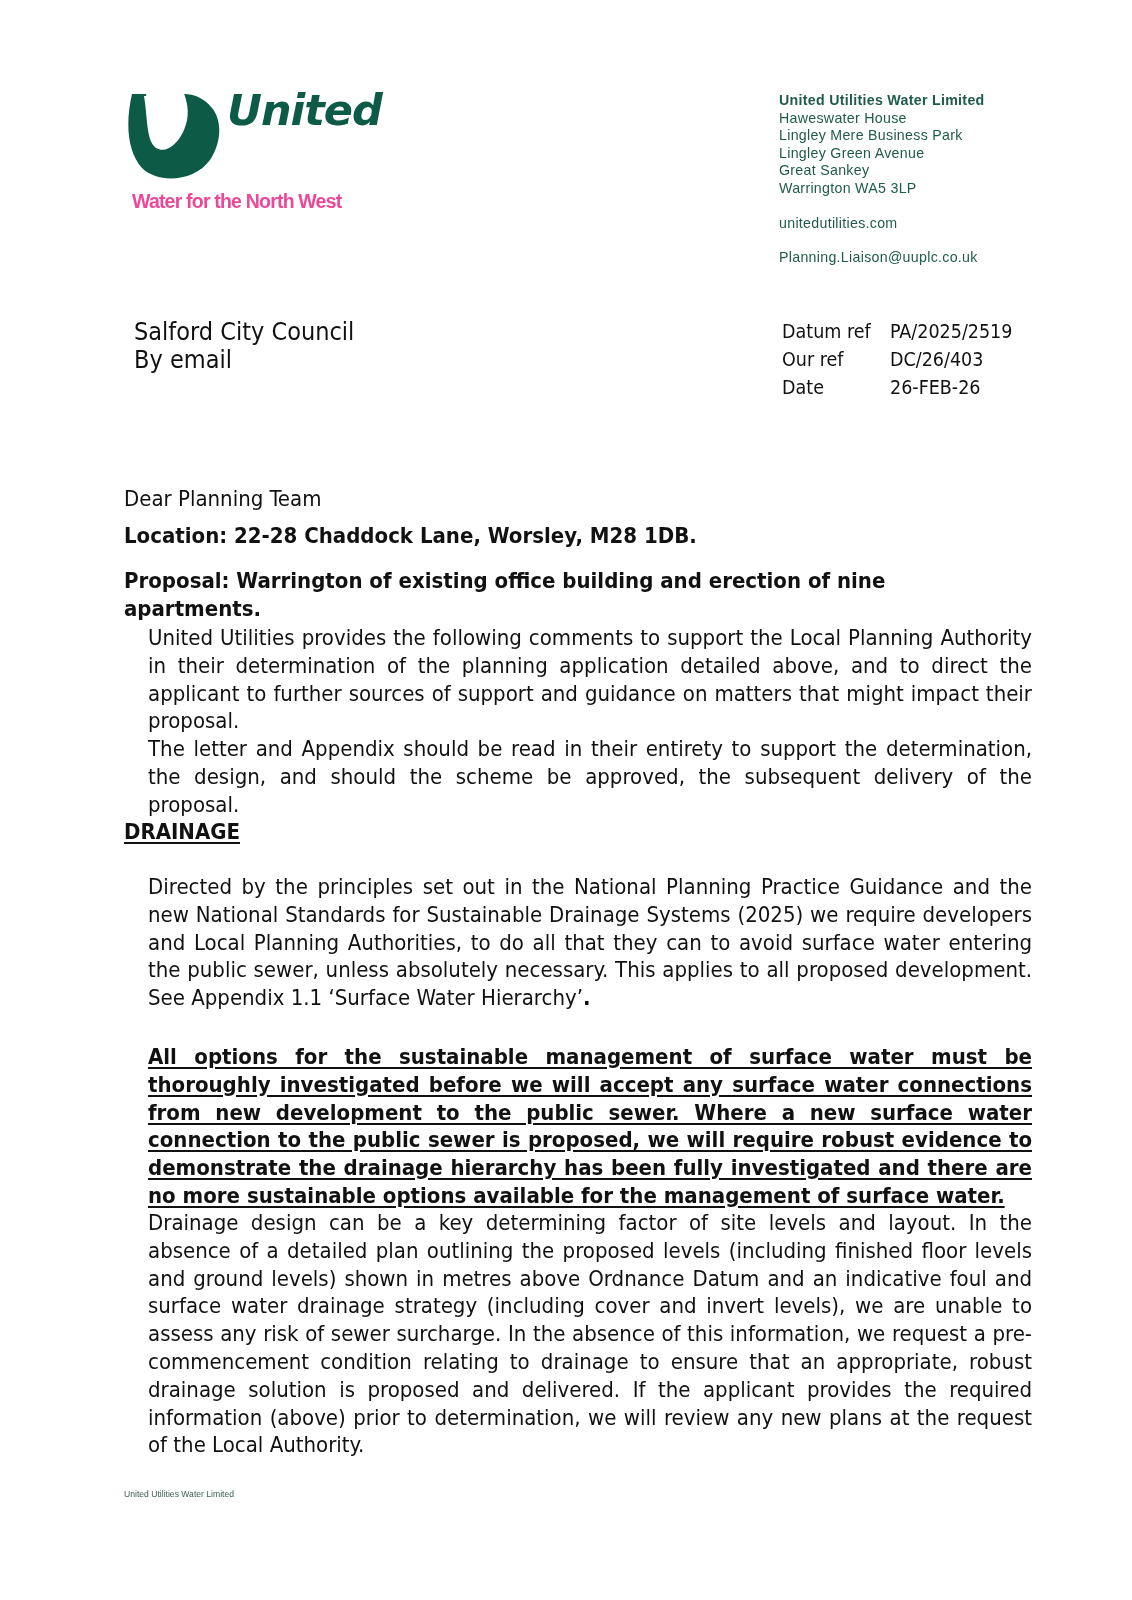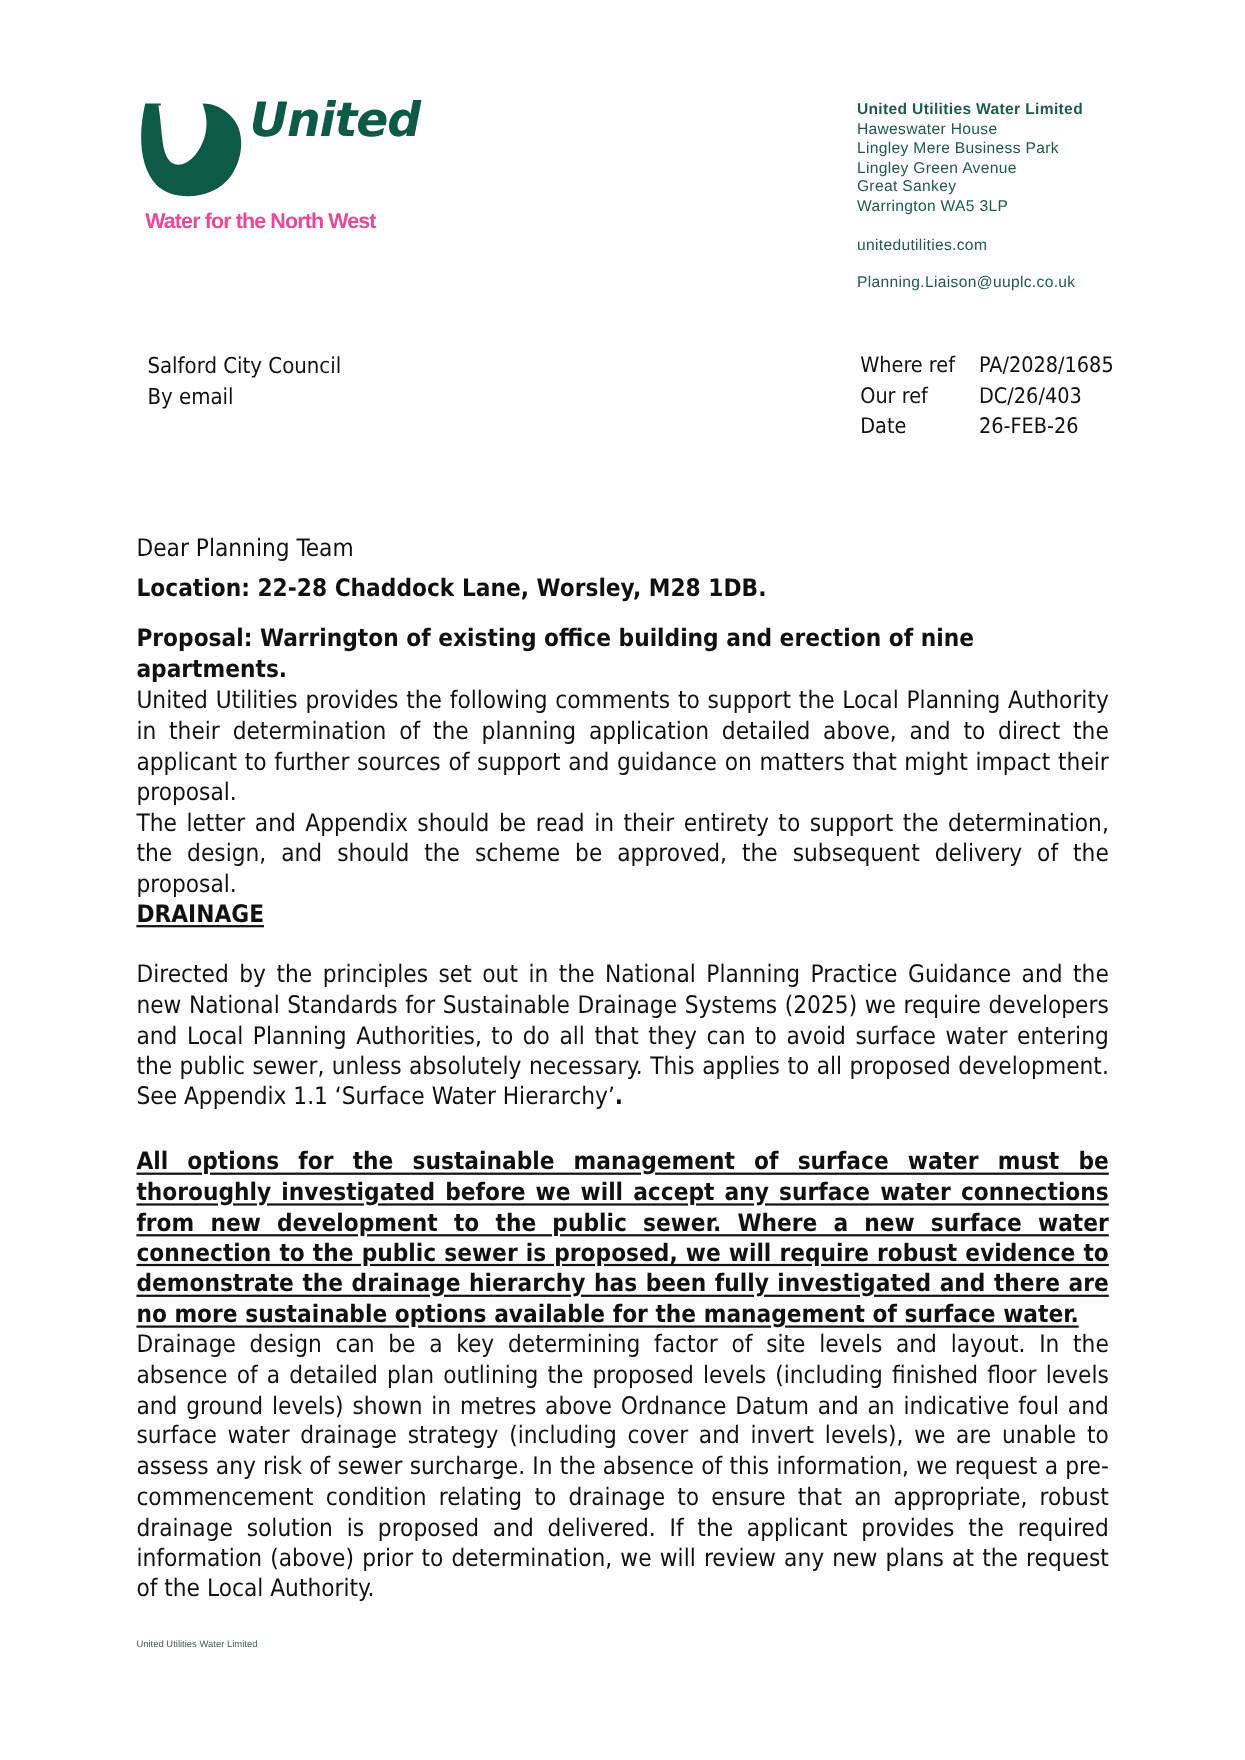--- a/index.html
+++ b/index.html
@@ -5,27 +5,27 @@
   html, body { margin:0; padding:0; background:#ffffff; }
   body { width:1132px; height:1600px; position:relative; overflow:hidden; color:#111; }
   .abs { position:absolute; }
   .logo { left:124px; top:90px; width:260px; height:125px; }
   .logo-word { font-family:"DejaVu Sans", sans-serif; font-style:italic; font-weight:bold; color:#0d5a47; font-size:43px; line-height:44px; letter-spacing:-1px; position:absolute; }
   .tagline { position:absolute; left:8px; top:100px; font-family:"Liberation Sans", sans-serif; font-weight:bold; color:#ec4899; font-size:19.5px; letter-spacing:-0.8px; white-space:nowrap; }
   .addr { left:779px; top:92px; font-family:"Liberation Sans", sans-serif; font-size:14.2px; line-height:17.6px; color:#1f5a4c; letter-spacing:0.3px; }
   .addr .b { font-weight:bold; }
   .addr .gap { height:17px; }
   .body-font { font-family:"DejaVu Sans Condensed","DejaVu Sans", sans-serif; font-stretch:condensed; }
-  .recipient { left:134px; top:318px; font-size:20px; line-height:28px; }
+  .recipient { left:134px; top:318px; font-size:25px; line-height:28px; }
   .refs { left:782px; top:318px; font-size:19.5px; line-height:28px; }
   .refs table { border-collapse:collapse; }
   .refs td { padding:0; font-size:19.5px; line-height:28px; }
   .refs td.k { width:108px; }
   .text { left:124px; width:884px; font-size:22px; line-height:27.8px; }
-  .justify { text-align:justify; }
+  .justify { text-align:justify;margin-left:24px; }
   .bold { font-weight:bold; }
   .ul { text-decoration:underline; text-underline-offset:3px; }
   .footer { left:124px; top:1489px; font-family:"Liberation Sans", sans-serif; font-size:8.6px; line-height:11.5px; color:#3e5d55; white-space:nowrap; }
 </style>
 </head>
 <body>
 
 <div class="abs logo">
   <svg width="100" height="90" viewBox="0 0 100 90" style="position:absolute;left:0;top:0;">
     <path d="M8 4 C2 30 2 60 18 78 C34 94 70 92 86 70 C98 52 98 30 88 18 C80 8 70 4 60 4 C64 16 62 30 56 42 C50 54 40 60 34 56 C24 48 26 28 22 4 Z" fill="#0d5a47"></path>
@@ -50,22 +50,22 @@
 
 <div class="abs recipient body-font">
   <div>Salford City Council</div>
   <div>By email</div>
 </div>
 
 <div class="abs refs body-font">
   <table>
     <tbody>
         <tr>
-      <td class="k">Where ref</td>
-      <td>PA/2028/1685</td>
+      <td class="k">Datum ref</td>
+      <td>PA/2025/2519</td>
     </tr>
     <tr>
       <td class="k">Our ref</td>
       <td>DC/26/403</td>
     </tr>
     <tr>
       <td class="k">Date</td>
       <td>26-FEB-26</td>
     </tr>
   </tbody>

